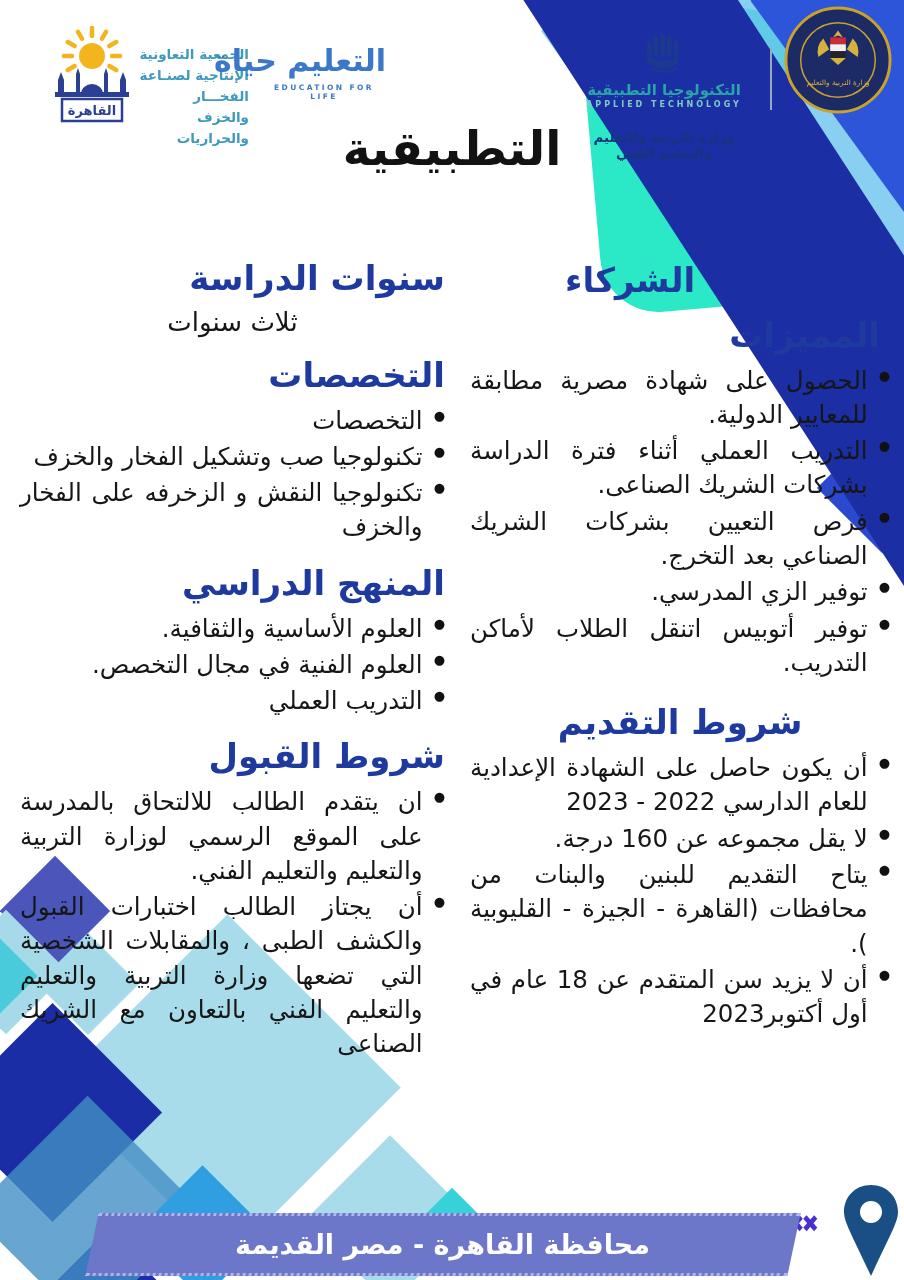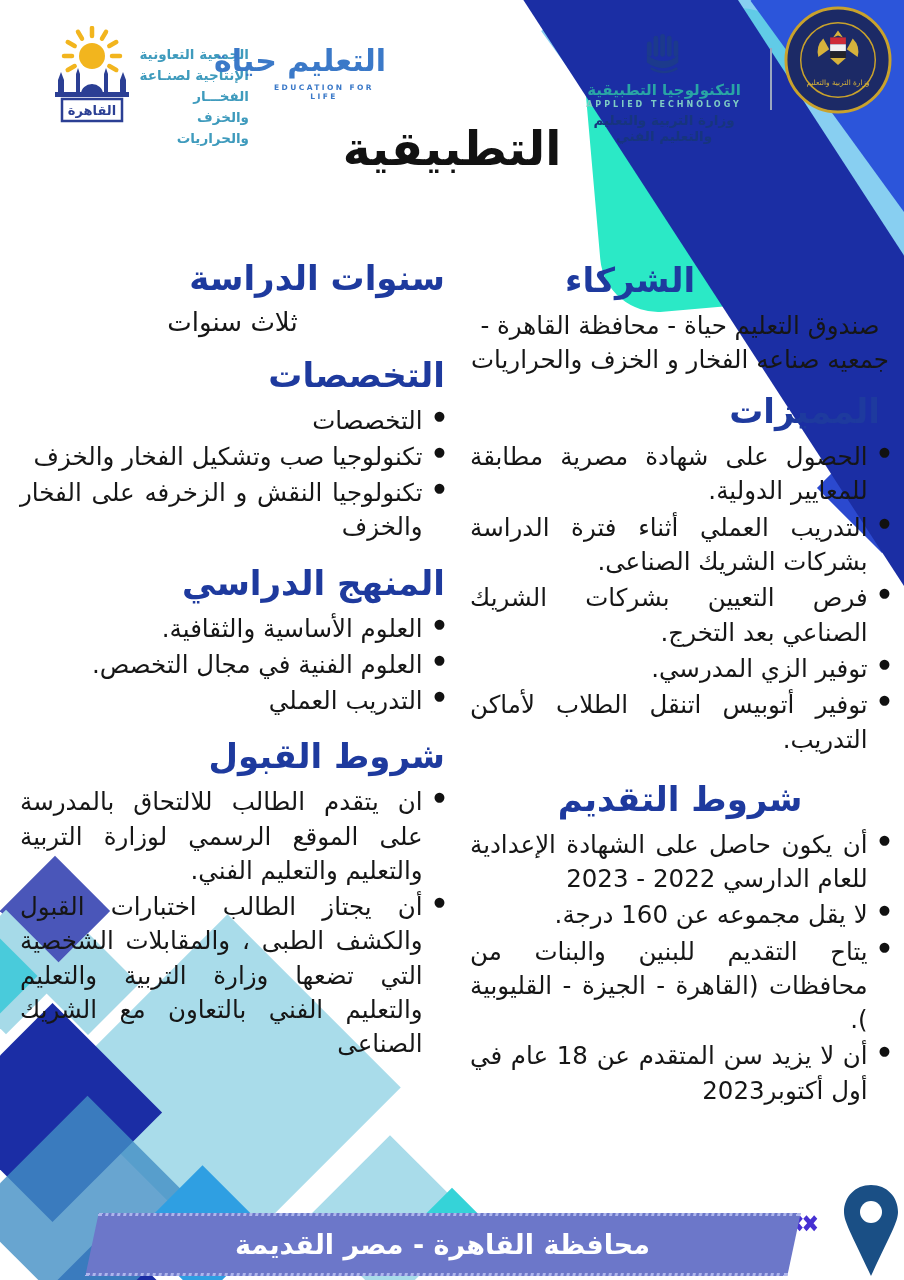--- a/index.html
+++ b/index.html
@@ -29,21 +29,21 @@
   .logos{position:absolute;top:0;left:0;right:0;height:135px;z-index:5;}
   .cairo-logo{position:absolute;left:44px;top:26px;width:96px;height:100px;}
   .assoc-logo{position:absolute;left:137px;top:44px;width:112px;text-align:right;
               color:#3f9bbd;font-weight:bold;font-size:13.5px;line-height:1.55;}
   .tal-logo{position:absolute;left:262px;top:44px;width:124px;text-align:center;}
   .tal-ar{font-size:30px;font-weight:800;color:#3b79c8;line-height:1.1;white-space:nowrap;}
   .tal-en{font-size:7.5px;letter-spacing:2.4px;color:#3b79c8;font-weight:bold;margin-top:6px;}
   .atech-logo{position:absolute;left:566px;top:32px;width:196px;text-align:center;}
   .atech-l1{font-size:15px;font-weight:800;color:rgba(44,186,166,.85);margin-top:3px;}
   .atech-l2{font-size:8px;letter-spacing:3px;color:#7fccc4;font-weight:bold;margin-top:1px;}
-  .atech-l3{font-size:13.5px;font-weight:800;color:#17357e;margin-top:3px;}
+  .atech-l3{font-size:13.5px;font-weight:800;color:#17357e;margin-top:20px;}
   .logo-divider{position:absolute;left:770px;top:48px;width:2px;height:62px;background:#9aa6c0;}
   .ministry-emblem{position:absolute;left:784px;top:6px;width:108px;height:108px;}
   
   .title{position:absolute;top:118px;left:0;right:0;text-align:center;font-size:47px;
          font-weight:800;color:#121212;line-height:1.32;z-index:4;}
   
   .columns{position:absolute;top:246px;right:14px;left:20px;display:flex;gap:25px;z-index:4;}
   .col-right{width:420px;}
   .col-left{width:425px;}
   .h{color:#1e3a9e;font-size:34px;font-weight:800;margin:14px 0 8px;line-height:1.2;}
@@ -171,21 +171,20 @@
   </div>
 
   <div class="title">
     <div>التطبيقية</div>
   </div>
 
   <div class="columns">
 
     <div class="col-right">
       <div class="h h-ind1">الشركاء</div>
-      <div class="partners-text">صندوق التعليم حياة - محافظة القاهرة - جمعيه صناعه الفخار و الخزف والحراريات</div>
 
       <div class="h h-ind2">المميزات</div>
       <div>
         <div class="li">
             <span class="dot">●</span>
             <span class="txt">الحصول على شهادة مصرية مطابقة للمعايير الدولية.</span>
           </div>
         <div class="li">
             <span class="dot">●</span>
             <span class="txt">التدريب العملي أثناء فترة الدراسة بشركات الشريك الصناعى.</span>

